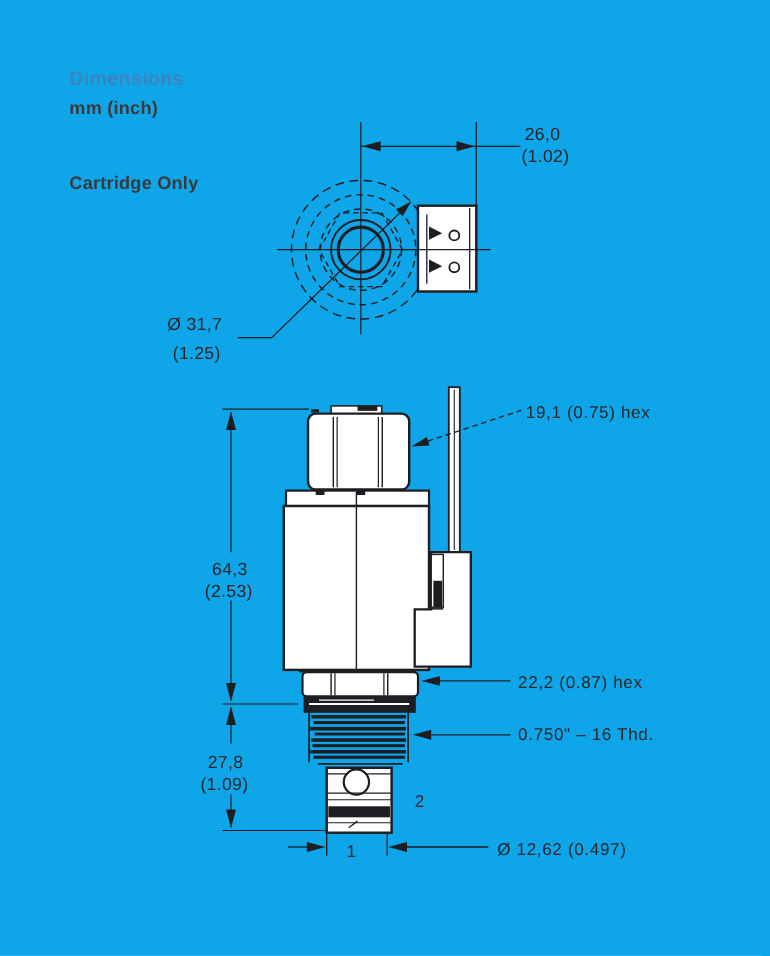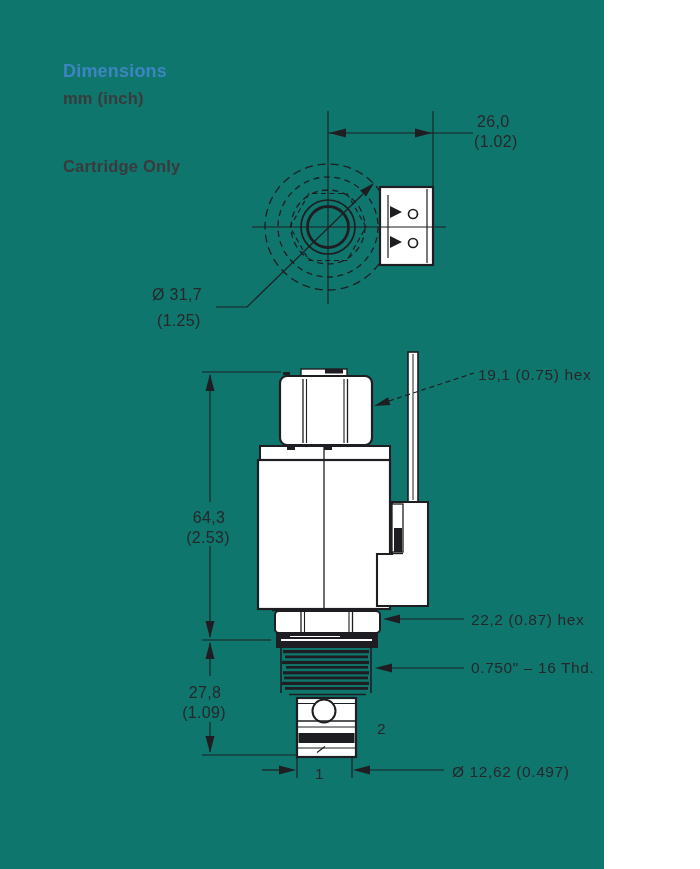--- a/index.html
+++ b/index.html
@@ -1,19 +1,19 @@
 <!DOCTYPE html>
 <html><head>
 <meta charset="utf-8">
 <style>
   html,body{margin:0;padding:0;background:#ffffff;}
   .page{
     position:relative;
-    width:604px;height:869px;
-    background:#0f766e;
+    width:700px;height:869px;
+    background:#0ea5e9;
     font-family:"Liberation Sans",sans-serif;
     overflow:hidden;
   }
   svg{display:block;}
   
   .ink{stroke:#1e1e22;fill:none;stroke-linecap:butt;}
   .thin{stroke-width:1.1;}
   .med{stroke-width:1.6;}
   .thick{stroke-width:2.2;}
   .bold{stroke-width:2.6;}

